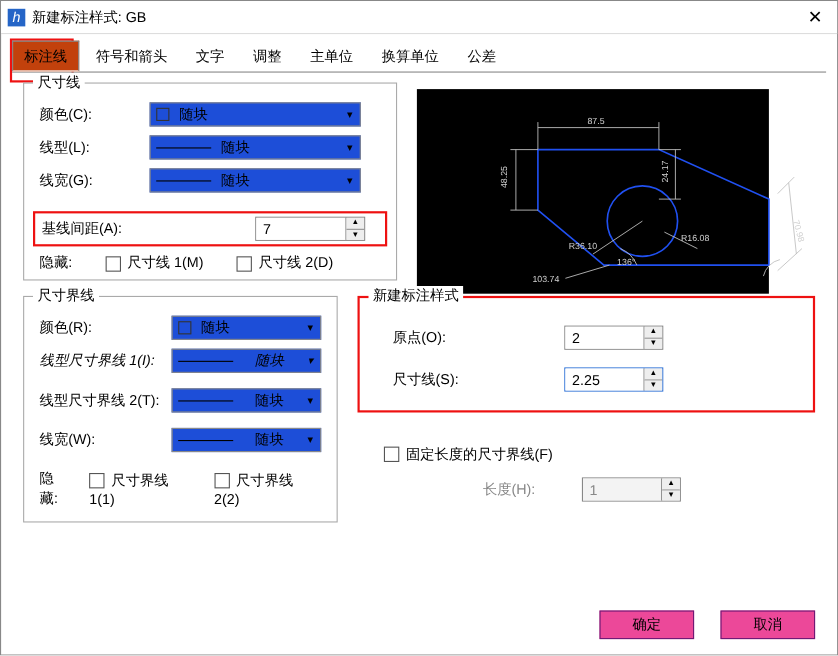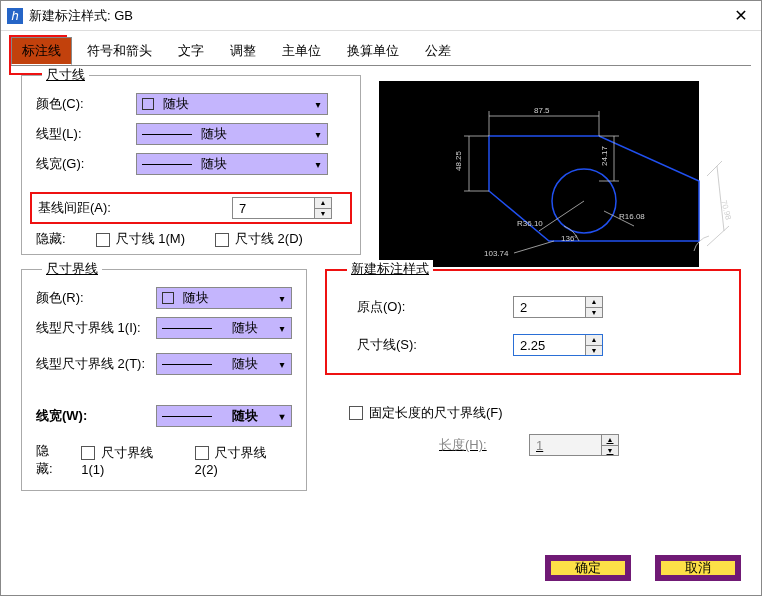--- a/index.html
+++ b/index.html
@@ -8,25 +8,25 @@
   .titlebar { height: 30px; background: #fff; display: flex; align-items: center; border-bottom: 1px solid #ddd; }
   .title-icon { width: 16px; height: 16px; background: #2565c7; margin: 0 6px; display:flex; align-items:center; justify-content:center; color:#fff; font-size:10px; font-style:italic;}
   .title-text { flex: 1; }
   .title-close { width: 40px; height: 100%; display:flex; align-items:center; justify-content:center; font-size:16px; }
   .tabs { display: flex; align-items: center; gap: 4px; padding: 6px 10px 0 10px; position: relative; }
   .tab { padding: 4px 10px; border: 1px solid transparent; }
   .tab.active { border: 1px solid #888; border-bottom: 1px solid #fff; background:#c2410c; position:relative; z-index:2;}
   .tab-bar-line { position:absolute; left:10px; right:10px; bottom:-1px; height:1px; background:#888; z-index:1;}
   .content { flex:1; padding: 10px 20px 4px 20px; }
   .fieldset { border: 1px solid #aaa; padding: 10px 14px 12px 14px; position: relative; margin-bottom: 14px; }
-  .legend { position:absolute; top:-10px; left:20px; background:#fff; padding:0 4px;text-decoration:underline; }
+  .legend { position:absolute; top:-10px; left:8px; background:#fff; padding:0 4px; }
   .row { display:flex; align-items:center; margin: 6px 0; height: 24px; }
   .label { width: 150px; }
   .label.narrow { width: 100px; }
-  .combo { display:flex; align-items:center; border:1px solid #888; height:22px; background:#c4b5fd; }
+  .combo { display:flex; align-items:center; border:1px solid #888; height:22px; background:#1d4ed8; }
   .combo .sq { width:12px; height:12px; border:1px solid #333; margin:0 5px; }
   .combo .line { width:50px; height:1px; background:#000; margin:0 5px; }
   .combo .txt { flex:1; text-align:left; padding-left:4px;}
   .combo .txt.center { text-align:center; padding-left:0; }
   .combo .arrow { width:18px; text-align:center; border-left: 0px solid #888; font-size:10px;}
   .combo.w180 { width: 192px; }
   .combo.w170 { width: 170px; }
   .spinner { display:flex; border:1px solid #888; height:22px; width:100px; background:#fff; }
   .spinner .val { flex:1; padding-left:6px; display:flex; align-items:center; background:#fff;}
   .spinner .val.disabled { background:#f3f3f3; color:#888; }
@@ -38,21 +38,21 @@
   .top-left { width: 340px; }
   .preview { width: 320px; height: 186px; background:#000; position:relative; margin-top:6px;padding-left:40px;}
   .check { width:14px; height:14px; border:1px solid #555; display:inline-block; vertical-align:middle; margin-right:6px; background:#fff;}
   .hide-row { display:flex; align-items:center; gap: 30px; padding-left:0px; }
   .bottom-split { display:flex; gap:18px; align-items:flex-start; }
   .bottom-left { width: 286px; }
   .bottom-right { flex:1; }
   .red-box { border: 2px solid #e11; }
   .red-tab { position:absolute; top:4px; left:8px; width:58px; height:40px; border:2px solid #e11; pointer-events:none;}
   .footer { display:flex; justify-content:flex-end; gap:24px; padding:10px 20px 14px 0; }
-  .btn { width:86px; height:26px; border:6px solid #701a75; background:#fde047; display:flex; align-items:center; justify-content:center;}
+  .btn { width:86px; height:26px; border:1px solid #701a75; background:#ec4899; display:flex; align-items:center; justify-content:center;}
   
   .pv-text { fill:#d0d0d0; font-size:8px; font-family: Arial; }
   .pv-line-blue { stroke:#2050f0; stroke-width:1.5; fill:none;}
   .pv-line-white { stroke:#c0c0c0; stroke-width:0.8; fill:none;}
   .disabled-text { color:#888; }
 </style>
 </head>
 <body>
 
 <div class="window">
@@ -172,39 +172,39 @@
 
           <div class="row">
             <div class="label">颜色(R):</div>
             <div class="combo w170">
               <div class="sq"></div>
               <div class="txt">随块</div>
               <div class="arrow">▾</div>
             </div>
           </div>
 
-          <div class="row" style="margin-top:0;">
+          <div class="row" style="margin-top:0;font-style:italic;">
             <div class="label">线型尺寸界线 1(I):</div>
             <div class="combo w170">
               <div class="line"></div>
               <div class="txt center">随块</div>
               <div class="arrow">▾</div>
             </div>
           </div>
 
           <div class="row" style="margin-top:12px;">
             <div class="label">线型尺寸界线 2(T):</div>
             <div class="combo w170">
               <div class="line"></div>
               <div class="txt center">随块</div>
               <div class="arrow">▾</div>
             </div>
           </div>
 
-          <div class="row" style="margin-top:28px;font-weight:bold;">
+          <div class="row" style="margin-top:12px;">
             <div class="label">线宽(W):</div>
             <div class="combo w170">
               <div class="line"></div>
               <div class="txt center">随块</div>
               <div class="arrow">▾</div>
             </div>
           </div>
 
           <div class="hide-row" style="margin-top:14px; gap:16px;">
             <span>隐藏:</span>
@@ -239,21 +239,21 @@
                 </div>
             </div>
           </div>
         </div>
 
         <div style="padding:6px 0 0 24px;">
           <div class="row">
             <span class="check"></span>
             <span>固定长度的尺寸界线(F)</span>
           </div>
-          <div class="row" style="padding-left:90px; margin-top:8px;text-decoration:underline;">
+          <div class="row" style="padding-left:90px; margin-top:8px;">
             <span class="disabled-text" style="width:90px;">长度(H):</span>
             <div class="spinner w90">
               <div class="val disabled">1</div>
               <div class="btns">
                   <div>▲</div>
                   <div>▼</div>
                 </div>
             </div>
           </div>
         </div>

